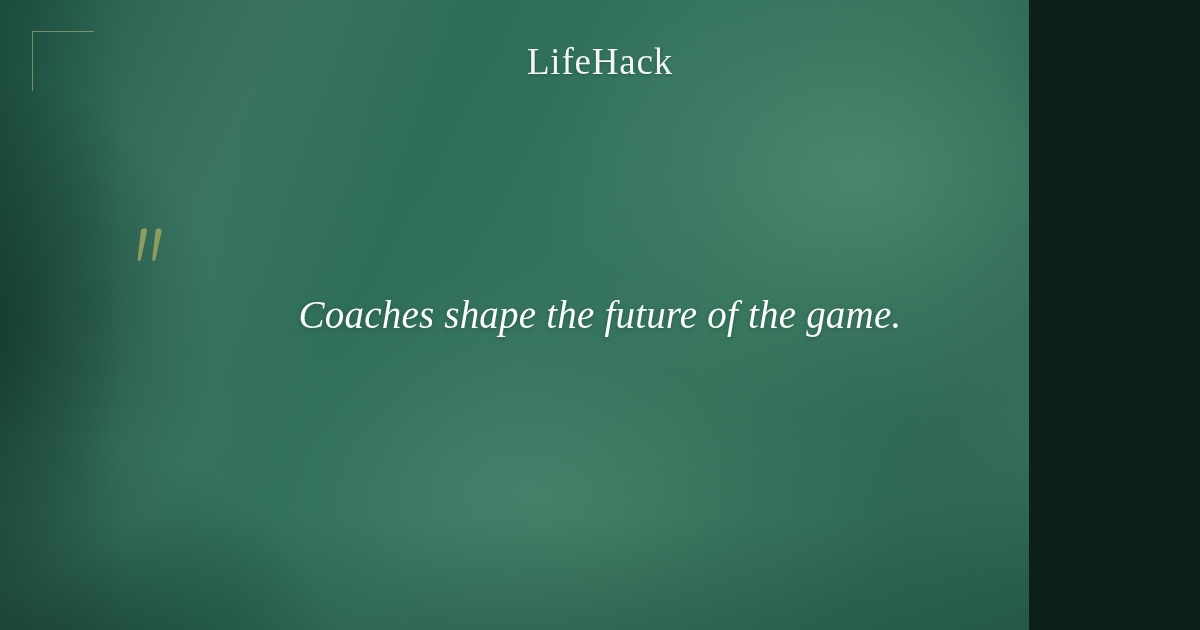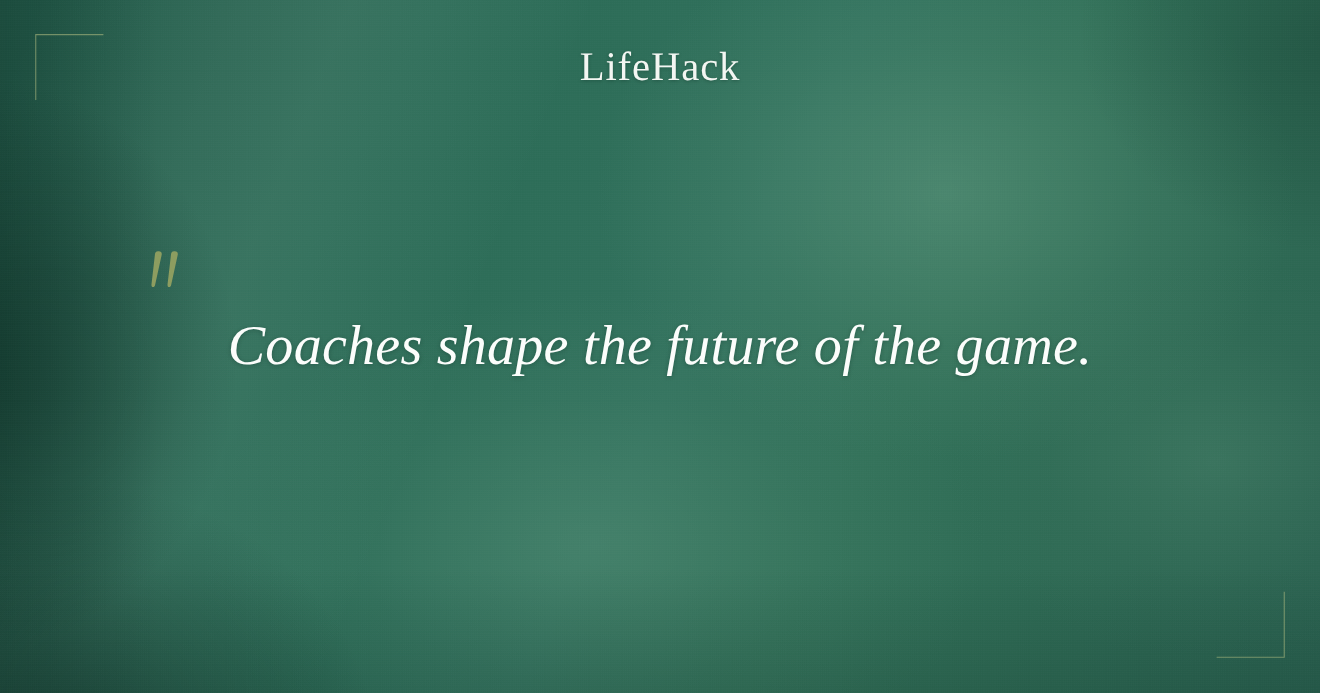--- a/index.html
+++ b/index.html
@@ -6,21 +6,21 @@
     margin: 0;
     padding: 0;
     background: #0d1f19;
   }
   body {
     font-family: "Liberation Serif", serif;
   }
 
   .card {
     position: relative;
-    width: 1200px;
+    width: 1029px;
     height: 630px;
     overflow: hidden;
     background-color: #2c6854;
     isolation: isolate;
   }
 
   
   .bg-base {
     position: absolute;
     inset: 0;
@@ -164,21 +164,21 @@
     width: 1200px;
     padding: 0 140px;
     box-sizing: border-box;
     text-align: center;
   }
   .quote-text {
     display: block;
     color: #fbfdfb;
     font-family: "Liberation Serif", serif;
     font-style: italic;
-    font-size: 51px;
+    font-size: 39px;
     font-weight: 400;
     line-height: 52px;
     letter-spacing: 0.2px;
     text-shadow: 0 1px 4px rgba(8,34,25,0.28);
     text-align: center;
   }
 </style>
 </head>
 <body>
 

